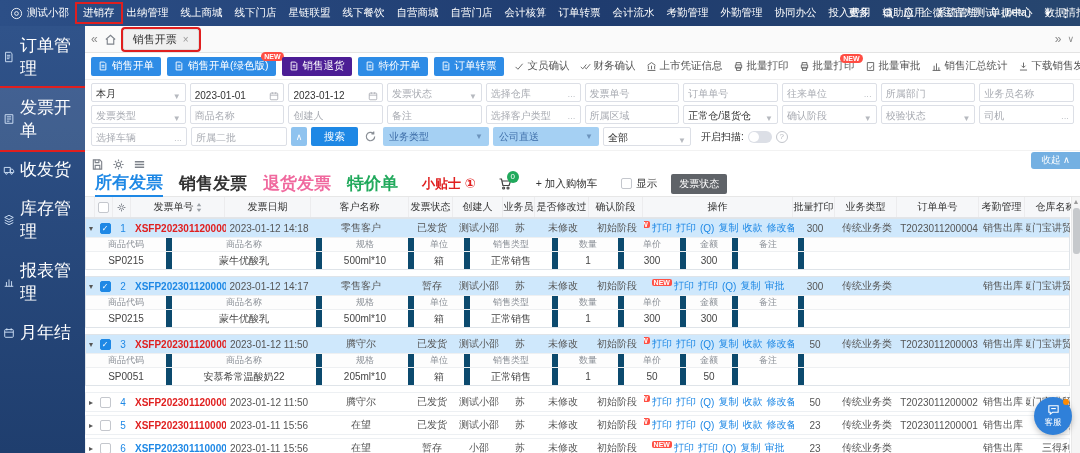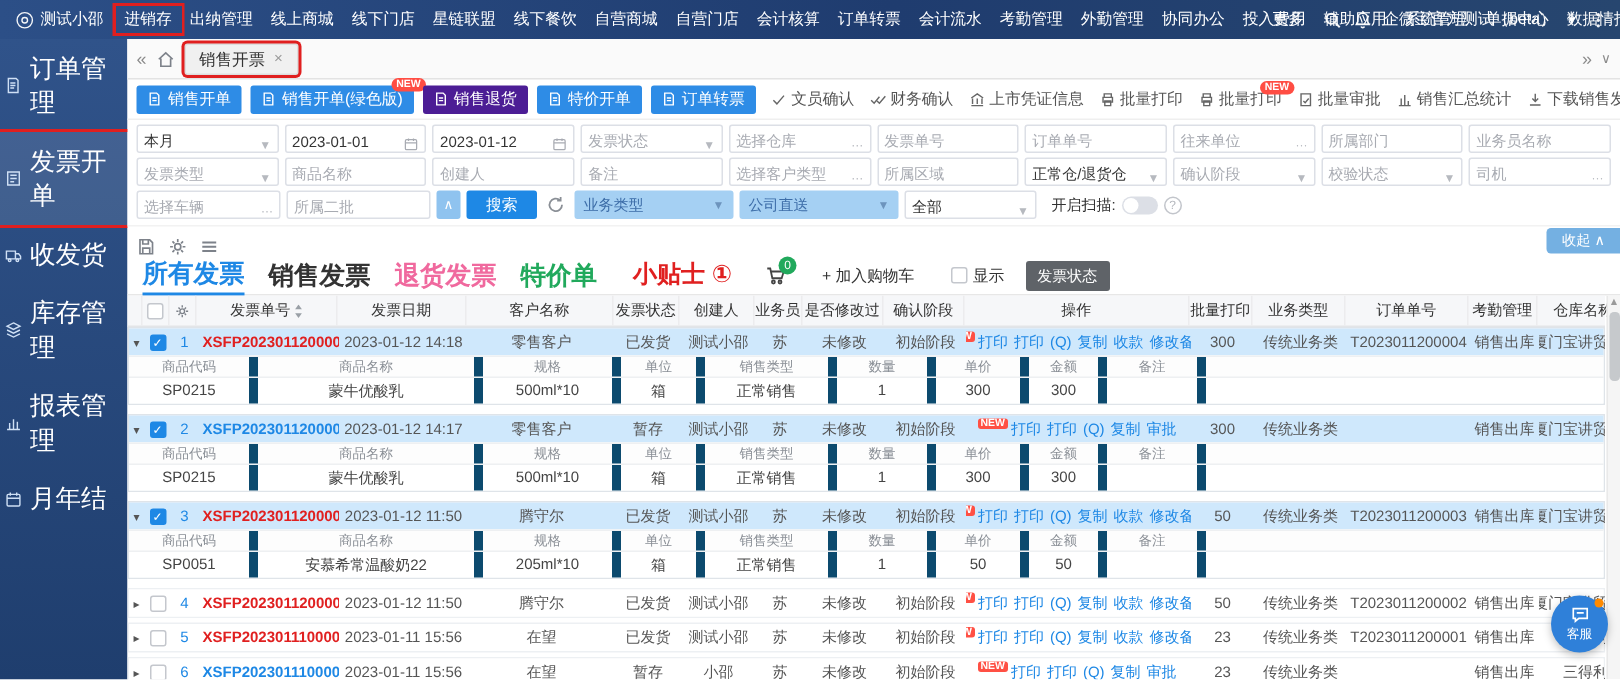--- a/index.html
+++ b/index.html
@@ -58,21 +58,21 @@
 .cbx{width:11px;height:11px;border:1px solid #c4c7cd;border-radius:2px;background:#fff}
 
 .toolsrow{height:20px;display:flex;align-items:flex-end;gap:8px;padding:0 6px;position:relative}
 .t-ico{width:13px;height:13px;color:#7d828a;cursor:pointer}
 .collapse-tag{position:absolute;right:0;top:1px;background:#74b0e2;color:#fff;font-size:9.5px;padding:2px 10px;border-radius:3px 0 0 3px;cursor:pointer}
 
 .subtabs{height:26px;display:flex;align-items:center;gap:16px;padding:0 10px;border-bottom:1px solid #e7e7e7;position:relative}
 .ltab{font-size:17px;color:#333;font-weight:bold;cursor:pointer;height:26px;display:flex;align-items:center}
 .ltab.active{color:#1e88e5;border-bottom:2px solid #1e88e5}
 .ltab.pink{color:#f0699e}.ltab.green{color:#21a95c}
-.tip{color:#e02020;font-size:16px;font-weight:bold;margin-left:8px}
+.tip{color:#e02020;font-size:13px;font-weight:bold;margin-left:8px}
 .cartwrap{position:relative;margin-left:6px;cursor:pointer}
 .cart-ico{width:14px;height:14px;color:#444}
 .cartbadge{position:absolute;top:-6px;right:-7px;background:#21a95c;color:#fff;font-size:8px;width:12px;height:12px;border-radius:50%;display:flex;align-items:center;justify-content:center}
 .addcart{font-size:10.5px;color:#333;cursor:pointer;margin-left:8px}
 .showck{display:flex;align-items:center;gap:4px;font-size:10.5px;color:#333;margin-left:8px}
 .tooltip{background:#5f6368;color:#fff;font-size:10px;padding:3px 8px;border-radius:2px;margin-left:-2px}
 
 .tablewrap{flex:1;position:relative;overflow:hidden;padding:0 10px 0 0}
 .thead{display:flex;align-items:center;height:21px;background:#f6f7f9;border-bottom:1px solid #e3e5e8;font-size:10px;color:#333}
 .thead .hc{display:flex;align-items:center;justify-content:center;height:100%;border-right:1px solid #ececee;overflow:hidden;white-space:nowrap}

